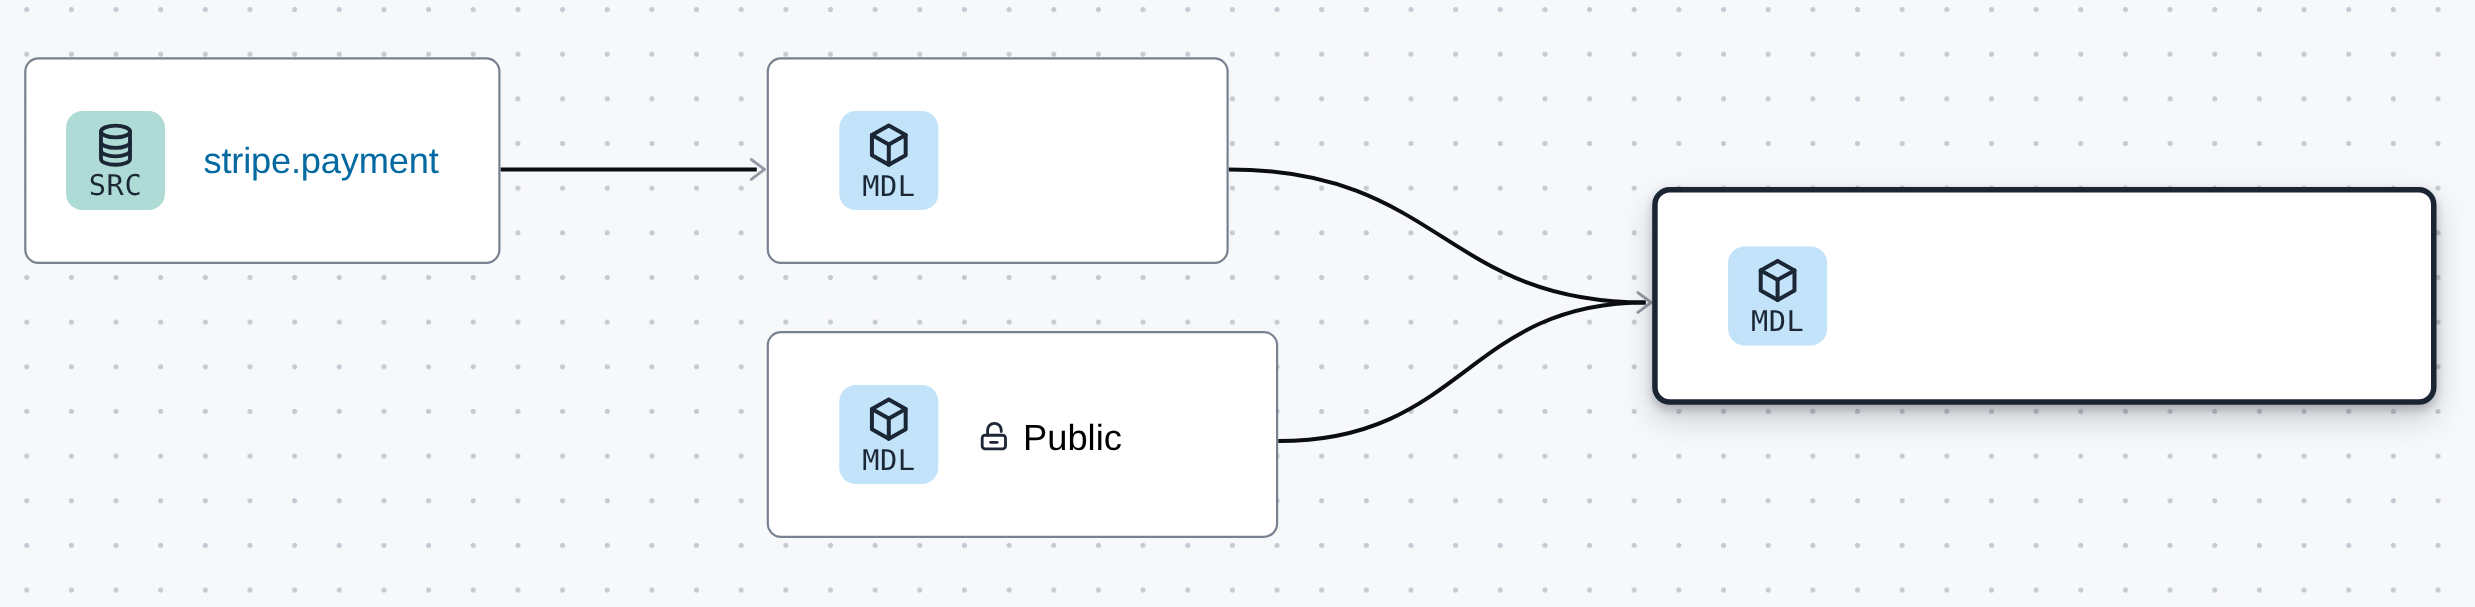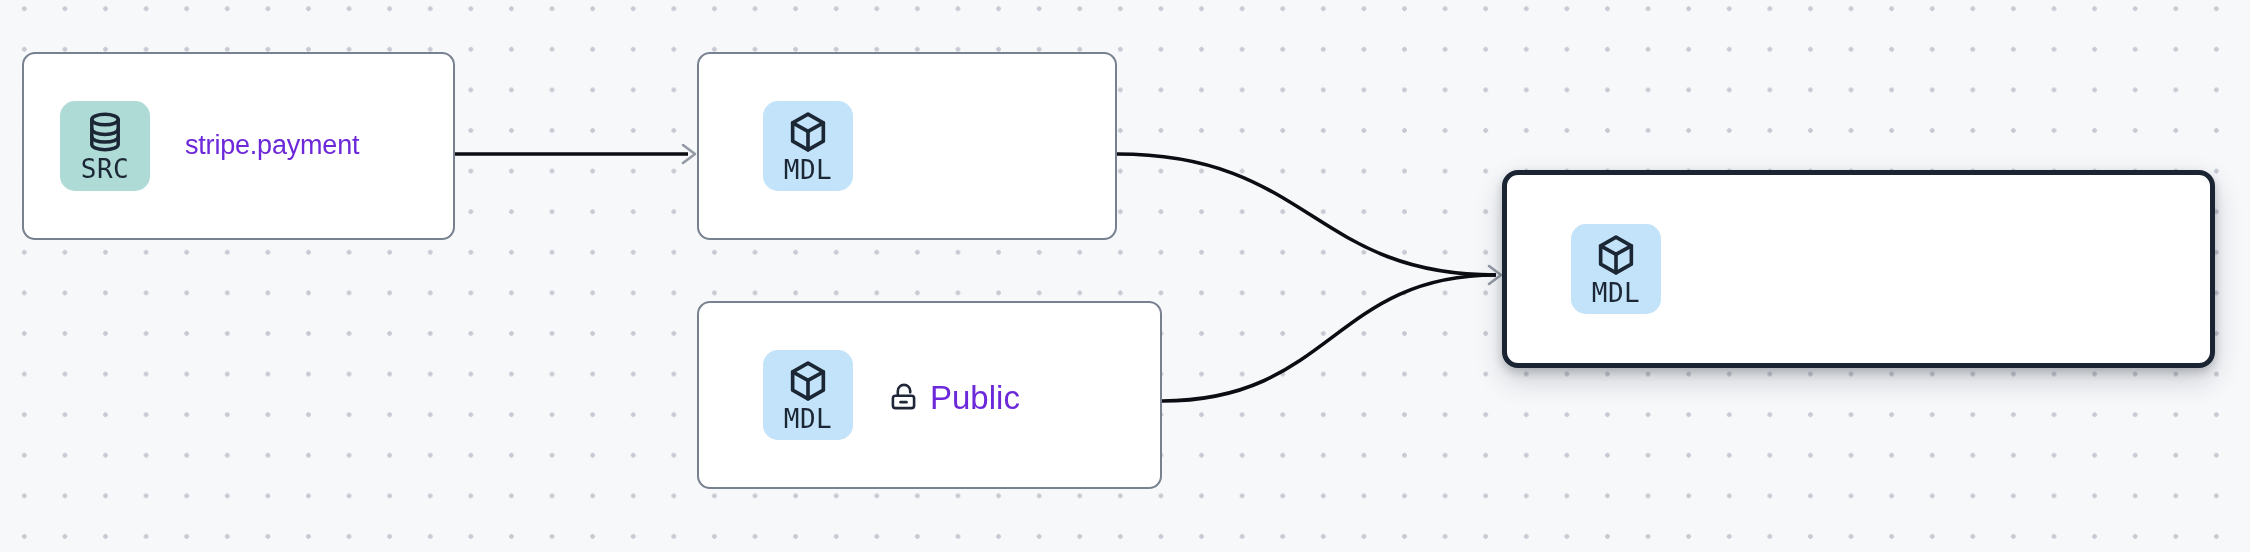--- a/index.html
+++ b/index.html
@@ -78,38 +78,38 @@
     line-height: 1;
     color: #1c2736;
   }
   .node-text {
     margin-left: 35px;
     display: flex;
     flex-direction: column;
     justify-content: center;
   }
   .node-title {
-    font-size: 27px;
+    font-size: 33px;
     font-weight: 500;
-    color: #6d28d9;
+    color: #0369a1;
     line-height: 1.15;
     white-space: nowrap;
     letter-spacing: -0.2px;
   }
   .node-meta {
     margin-top: 6px;
     display: flex;
     align-items: center;
     gap: 11px;
     color: #1e2637;
   }
   .node-meta-label {
     font-size: 33px;
     font-weight: 400;
-    color: #6d28d9;
+    color: #000000;
     line-height: 1.1;
   }
   .meta-icon { display: block; }
 </style>
 </head>
 <body>
 
 <div class="canvas">
 
   <svg class="edges-layer" width="2250" height="552" viewBox="0 0 2250 552" xmlns="http://www.w3.org/2000/svg">

